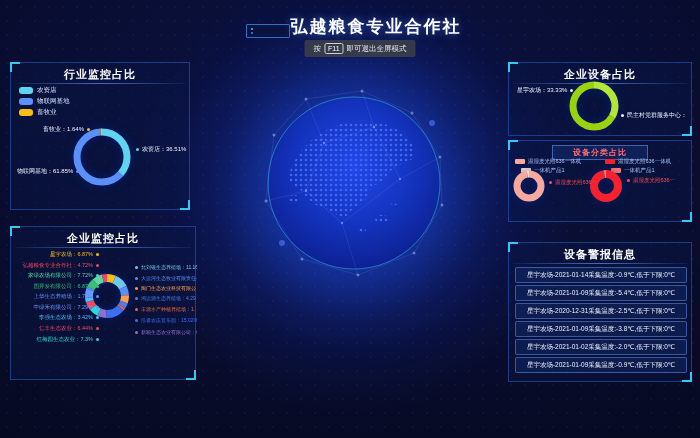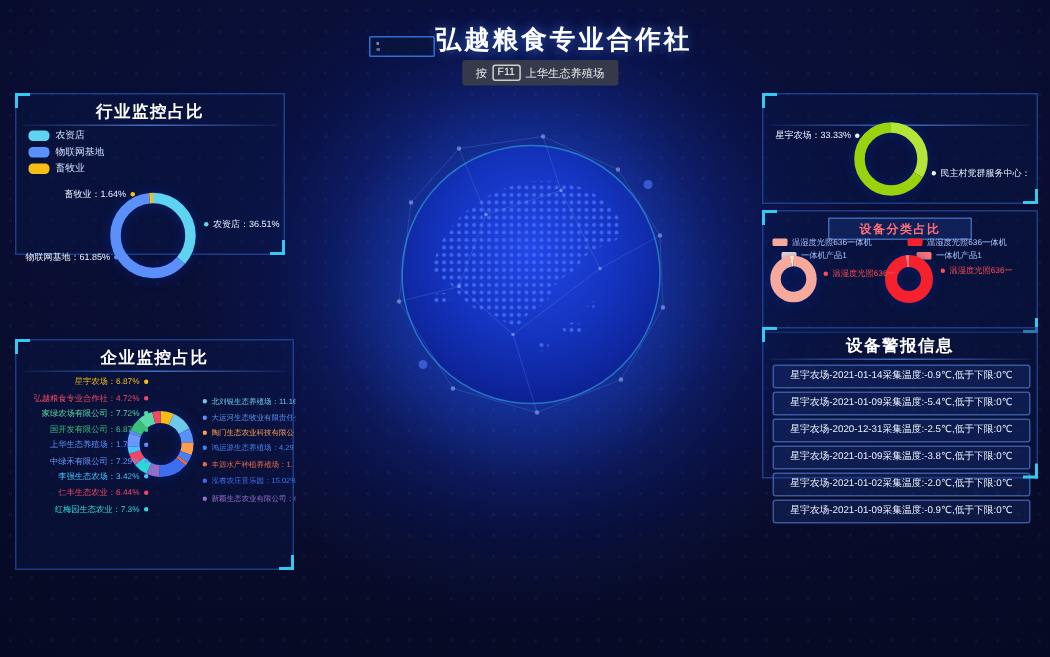--- a/index.html
+++ b/index.html
@@ -121,24 +121,24 @@
     <circle cx="178" cy="40" r="3" fill="#4f7bff" fill-opacity="0.6"></circle>
     <circle cx="28" cy="160" r="3" fill="#4f7bff" fill-opacity="0.6"></circle>
   </svg>
 </div>
 
 <div class="brand-logo"></div>
 <div class="page-title">弘越粮食专业合作社</div>
 <div class="fullscreen-tip">
   <span>按</span>
   <span class="keycap">F11</span>
-  <span>上华生态养殖场</span>
-</div>
-
-<div class="panel" style="left:10px;top:62px;width:180px;height:108px;">
+  <span>即可退出全屏模式</span>
+</div>
+
+<div class="panel" style="left:10px;top:62px;width:180px;height:148px;">
   <div class="panel-title">行业监控占比</div>
   <div class="title-divider"></div>
   <div class="legend-row" style="top:23px;">
     <span class="swatch" style="background: rgb(94, 212, 240);"></span>
     <span>农资店</span>
   </div>
   <div class="legend-row" style="top:34px;">
     <span class="swatch" style="background: rgb(91, 143, 249);"></span>
     <span>物联网基地</span>
   </div>
@@ -205,20 +205,21 @@
   <div class="e-label r dotr" style="top: 37px; color: rgb(109, 200, 236);">北刘银生态养殖场：11.16%</div>
   <div class="e-label r dotr" style="top: 48px; color: rgb(91, 143, 249);">大运河生态牧业有限责任公</div>
   <div class="e-label r dotr" style="top: 58px; color: rgb(255, 157, 77);">陶门生态农业科技有限公</div>
   <div class="e-label r dotr" style="top: 68px; color: rgb(74, 127, 240);">鸿运源生态养殖场：4.29</div>
   <div class="e-label r dotr" style="top: 79px; color: rgb(232, 104, 74);">丰源水产种植养殖场：1.</div>
   <div class="e-label r dotr" style="top: 90px; color: rgb(61, 110, 242);">泓睿农庄音乐园：15.02%</div>
   <div class="e-label r dotr" style="top: 102px; color: rgb(146, 112, 202);">新颖生态农业有限公司：6.879</div>
 </div>
 
 <div class="panel" style="left:508px;top:62px;width:184px;height:74px;">
+  <div class="panel-title">企业设备占比</div>
   <div class="title-divider"></div>
   <div class="donut" style="left:56px;top:14px;">
       <svg width="58" height="58">
         <g transform="rotate(-90 29 29)">
           <circle cx="29" cy="29" r="21" fill="none" stroke="#b4e637" stroke-width="7" stroke-dasharray="43.98 131.95" stroke-dashoffset="0.00"></circle>
           <circle cx="29" cy="29" r="21" fill="none" stroke="#9ad30e" stroke-width="7" stroke-dasharray="87.97 131.95" stroke-dashoffset="-43.98"></circle>
         </g>
       </svg>
     </div>
   <div class="c-label dotl" style="left:8px;top:23px;">星宇农场：33.33%</div>
@@ -256,21 +257,21 @@
         <g transform="rotate(-90 21 21)">
           <circle cx="21" cy="21" r="12" fill="none" stroke="#f5222d" stroke-width="8" stroke-dasharray="73.14 75.40" stroke-dashoffset="0.00"></circle>
           <circle cx="21" cy="21" r="12" fill="none" stroke="#ff7875" stroke-width="8" stroke-dasharray="2.26 75.40" stroke-dashoffset="-73.14"></circle>
         </g>
       </svg>
     </div>
   <div class="callout dotr" style="left:40px;top:38px;">温湿度光照636一</div>
   <div class="callout dotr" style="left:118px;top:36px;max-width:62px;overflow:hidden;">温湿度光照636一</div>
 </div>
 
-<div class="panel" style="left:508px;top:218px;width:184px;height:101px;">
+<div class="panel" style="left:508px;top:242px;width:184px;height:140px;">
   <div class="panel-title">设备警报信息</div>
   <div class="title-divider"></div>
   <div class="alarm-row" style="top:24px;">星宇农场-2021-01-14采集温度:-0.9℃,低于下限:0℃</div>
   <div class="alarm-row" style="top:42px;">星宇农场-2021-01-09采集温度:-5.4℃,低于下限:0℃</div>
   <div class="alarm-row" style="top:60px;">星宇农场-2020-12-31采集温度:-2.5℃,低于下限:0℃</div>
   <div class="alarm-row" style="top:78px;">星宇农场-2021-01-09采集温度:-3.8℃,低于下限:0℃</div>
   <div class="alarm-row" style="top:96px;">星宇农场-2021-01-02采集温度:-2.0℃,低于下限:0℃</div>
   <div class="alarm-row" style="top:114px;">星宇农场-2021-01-09采集温度:-0.9℃,低于下限:0℃</div>
 </div>
 

